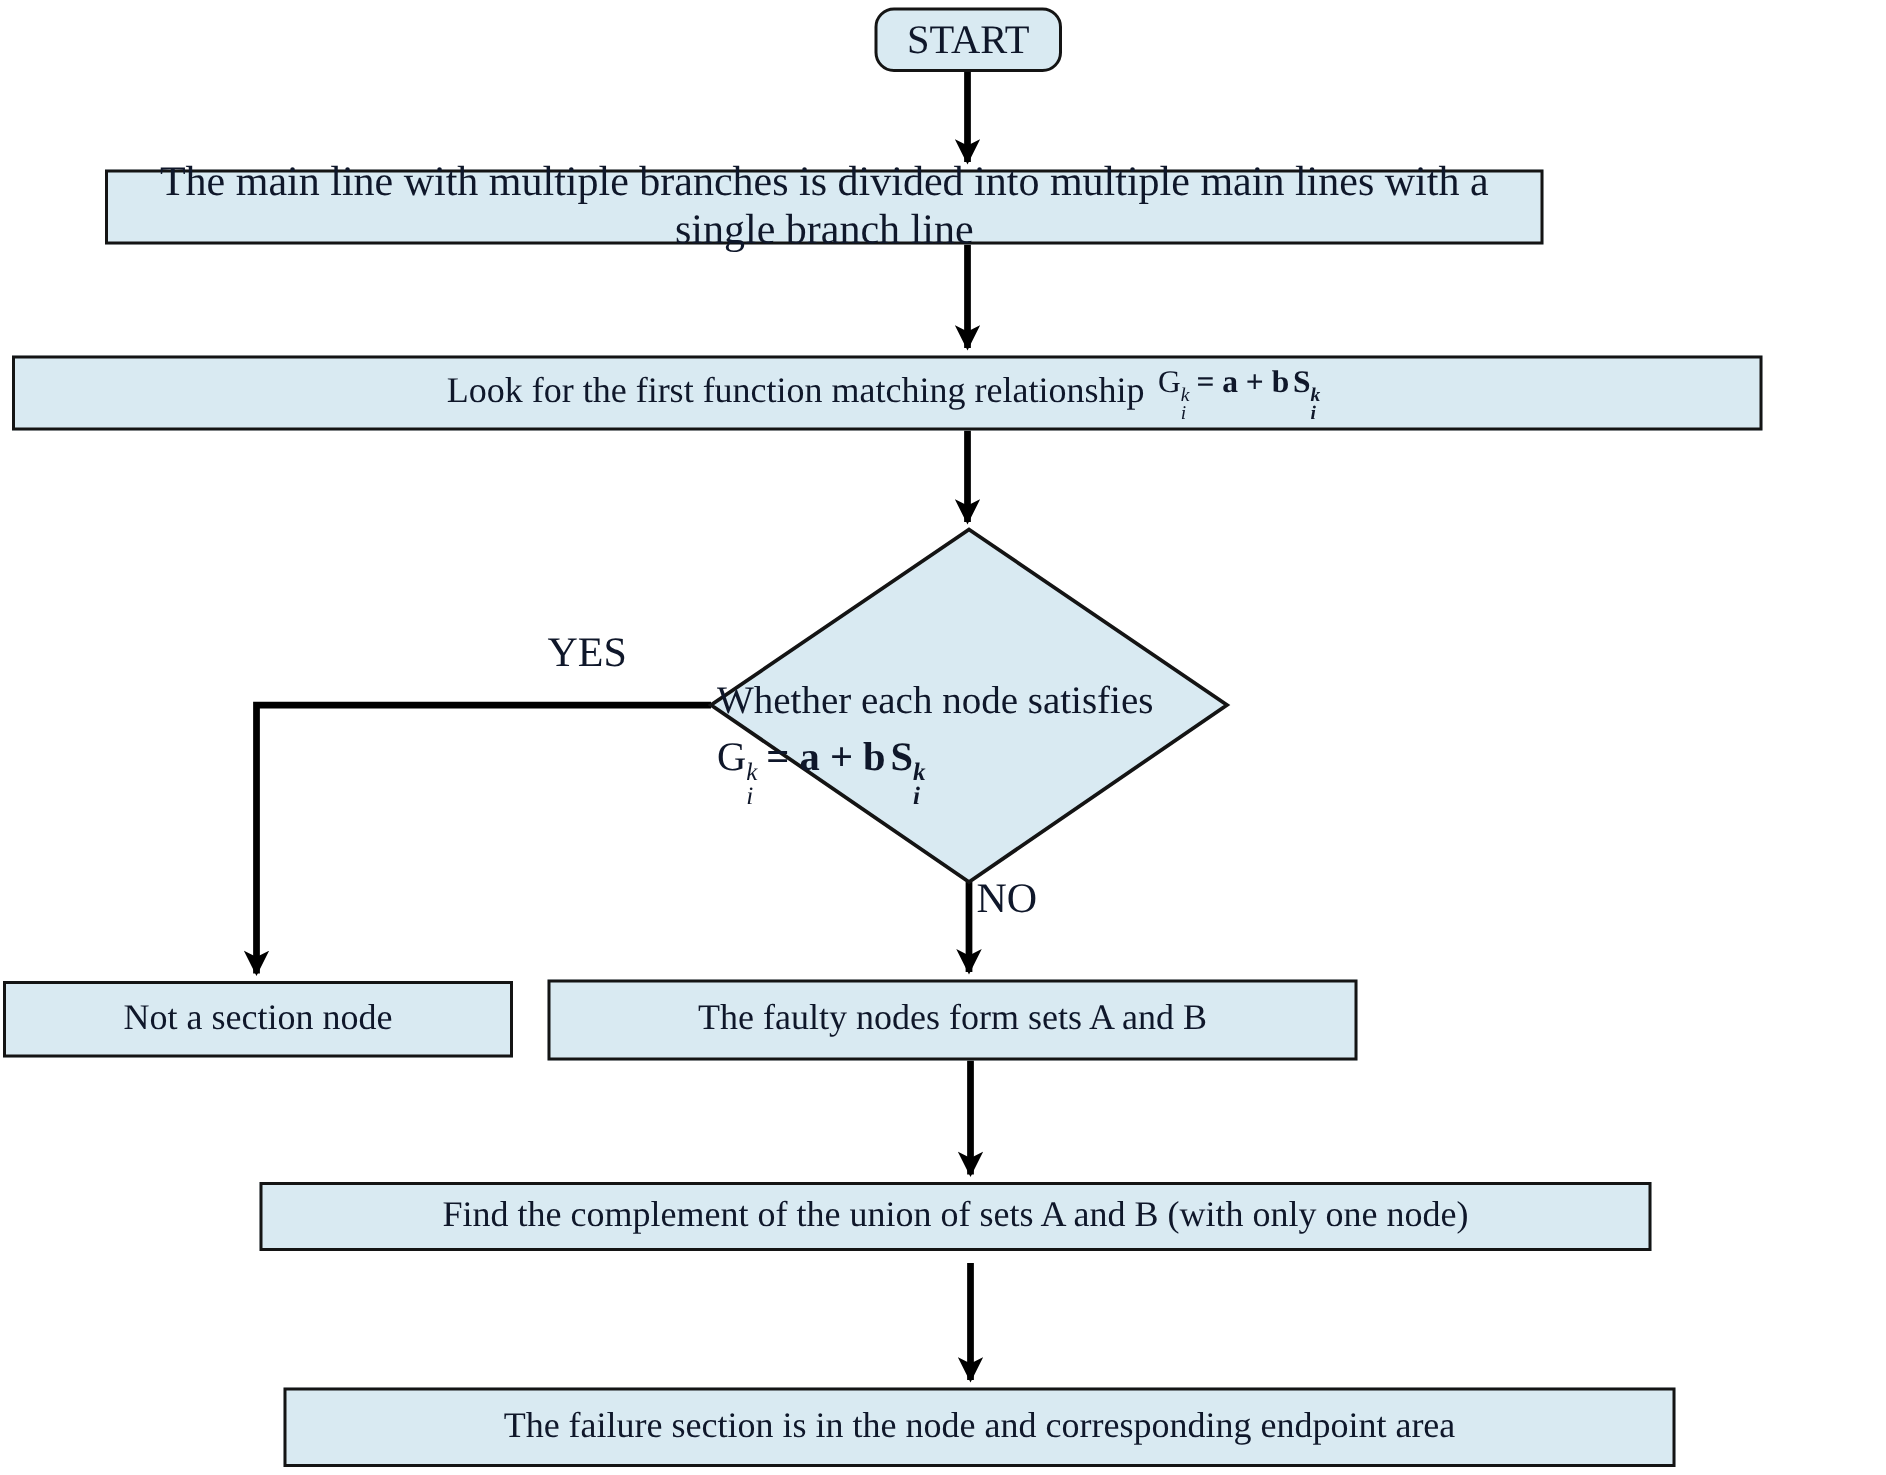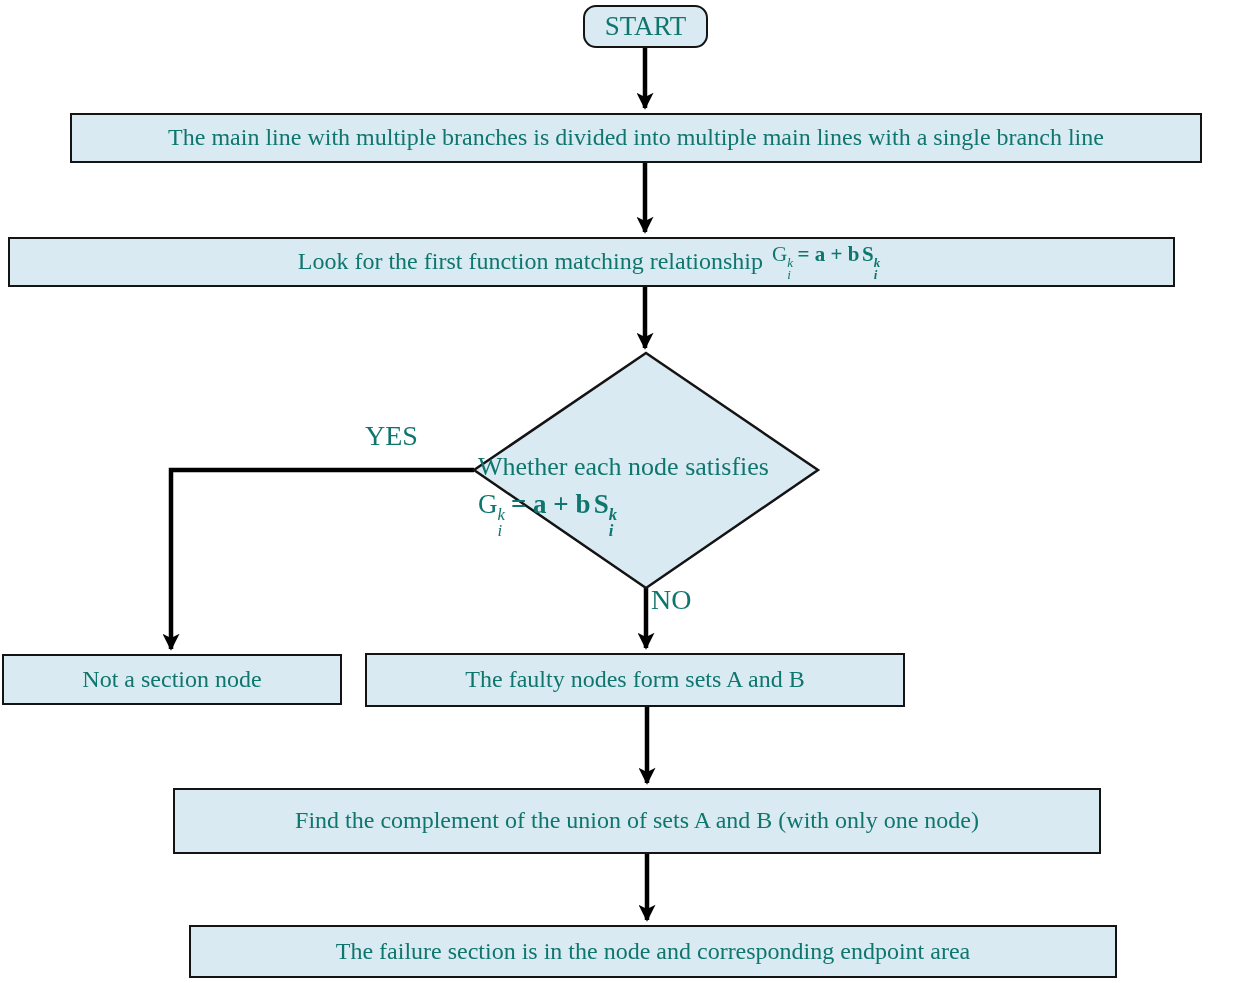--- a/index.html
+++ b/index.html
@@ -1,41 +1,41 @@
 <!DOCTYPE html>
 <html style="--fill: #d9eaf2; --border: #141414; --arrow: #000000;"><head>
 <meta charset="utf-8">
 <style>
   html,body { margin:0; padding:0; background:#ffffff; }
   .canvas {
     position:relative;
     width:1257px; height:983px;
     background:#ffffff;
     font-family:"Liberation Serif","DejaVu Serif",serif;
-    color:#0f766e;
+    color:#0f172a;
     overflow:hidden;
   }
   svg.connectors { position:absolute; left:0; top:0; width:1257px; height:983px; }
   .connector { stroke:var(--arrow,#000); stroke-width:4.5; fill:none; marker-end:url(#ah); }
   .diamond-shape { fill:var(--fill,#d9eaf2); stroke:var(--border,#141414); stroke-width:2.5; }
   #ah path { fill:var(--arrow,#000); }
 
   .node {
     position:absolute; box-sizing:border-box;
     background:var(--fill,#d9eaf2);
     border:2.3px solid var(--border,#141414);
     display:flex; align-items:center; justify-content:center;
     text-align:center; line-height:1.15;
   }
   .start   { left:583px; top:5px;  width:125px; height:43px; border-radius:13px; border-width:2.6px; font-size:27px; }
-  .step1   { left:70px;  top:113px; width:1132px; height:50px; font-size:24px; }
+  .step1   { left:70px;  top:113px; width:959px; height:50px; font-size:28px; }
   .step2   { left:8px;   top:237px; width:1167px; height:50px; font-size:24px; white-space:nowrap; }
   .notfail { left:2px;   top:654px; width:340px;  height:51px; font-size:24px; }
   .faulty  { left:365px; top:653px; width:540px;  height:54px; font-size:24px;font-family:Liberation Serif, serif; }
-  .compl   { left:173px; top:788px; width:928px;  height:66px; font-size:24px;font-family:Liberation Serif, serif; }
+  .compl   { left:173px; top:788px; width:928px;  height:46px; font-size:24px;font-family:Liberation Serif, serif; }
   .failsec { left:173px; top:925px; width:928px;  height:53px; font-size:24px;margin-left:16px; }
 
   .decision-text {
     position:absolute; left:478px; top:450px; width:336px;
     text-align:left; font-size:26px; line-height:34px;
   }
   .decision-text .dline2 { font-size:27px; margin-top:3px; }
 
   .edge-label { position:absolute; font-size:28px; }
   .yes-label { left:365px; top:420px; }

